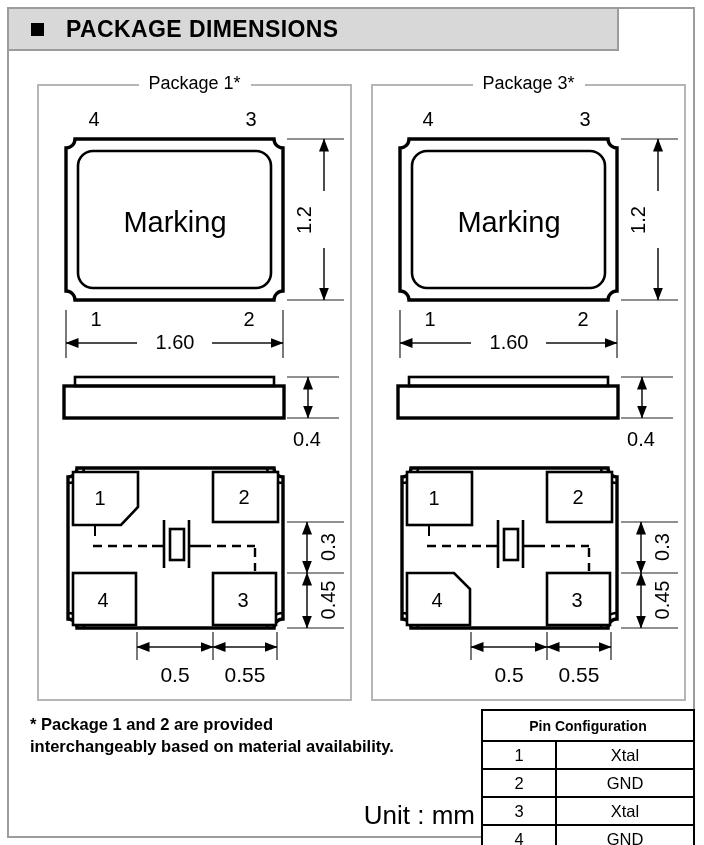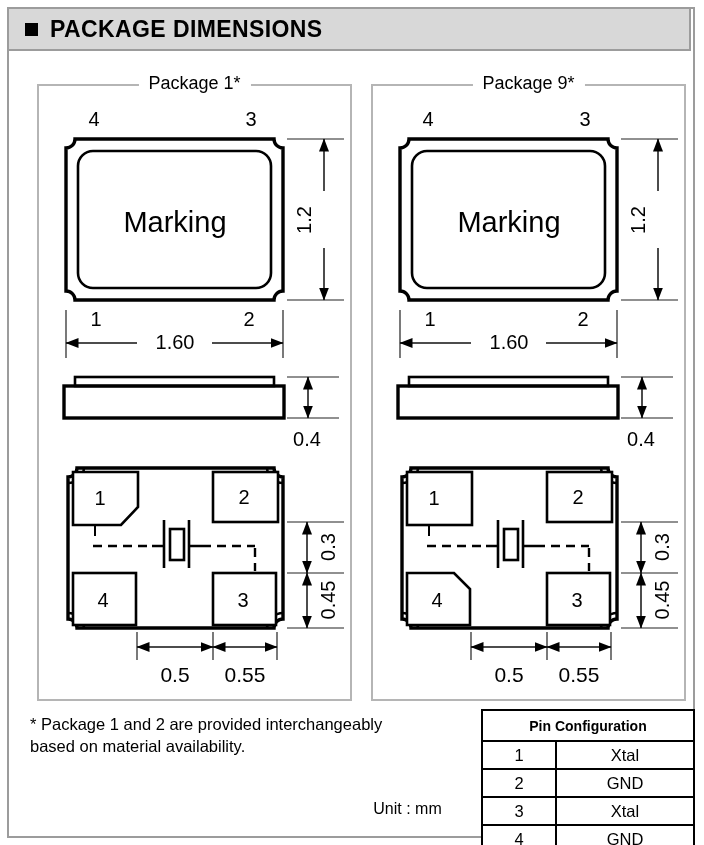--- a/index.html
+++ b/index.html
@@ -1,44 +1,44 @@
 <!DOCTYPE html>
 <html><head>
 <meta charset="utf-8">
 <style>
   html,body{margin:0;padding:0;background:#fff;}
   .page{position:relative;width:704px;height:845px;background:#fff;overflow:hidden;
         font-family:"Liberation Sans",sans-serif;color:#000;}
   .frame{position:absolute;left:7px;top:7px;width:688px;height:831px;
          border:2px solid #9c9c9c;box-sizing:border-box;background:#fff;}
-  .header-bar{position:absolute;left:7px;top:7px;width:684px;height:44px;
+  .header-bar{position:absolute;left:7px;top:7px;width:612px;height:44px;
          background:#d8d8d8;border:2px solid #9c9c9c;box-sizing:border-box;
-         display:flex;align-items:center;padding-left:16px;gap:12px;}
+         display:flex;align-items:center;padding-left:22px;gap:22px;}
   .square-icon{width:13px;height:13px;background:#000;flex:0 0 auto;}
   .header-title{font-size:23px;font-weight:bold;letter-spacing:.4px;}
   .pkg-box{position:absolute;width:315px;height:617px;border:2px solid #b5b5b5;
          box-sizing:border-box;background:#fff;}
   .pkg-box.p1{left:37px;top:84px;text-decoration:underline;}
   .pkg-box.p2{left:371px;top:84px;}
   .pkg-legend{position:absolute;top:-13px;left:50%;transform:translateX(-50%);
          background:#fff;padding:0 10px;font-size:18px;white-space:nowrap;}
   svg{display:block;}
   svg text{font-family:"Liberation Sans",sans-serif;fill:#000;}
   .t20{font-size:20px;}
   .t21{font-size:21px;}
   .marking{font-size:29px;}
   .thick{stroke:#000;stroke-width:3.4;fill:none;}
   .med{stroke:#000;stroke-width:2.6;fill:#fff;}
   .medl{stroke:#000;stroke-width:2.6;fill:none;}
   .ext{stroke:#222;stroke-width:1.2;fill:none;}
   .dim{stroke:#111;stroke-width:1.5;fill:none;}
   .dash{stroke:#000;stroke-width:2.4;fill:none;stroke-dasharray:9 6;}
   .tick{stroke:#000;stroke-width:2;fill:none;}
-  .notes{position:absolute;left:30px;top:714px;width:365px;font-size:16.5px;line-height:21.5px;}
-  .unit{position:absolute;left:340px;top:800px;width:135px;font-size:16px;text-align:center;}
+  .notes{position:absolute;left:30px;top:714px;width:365px;font-size:16.5px;line-height:21.5px;font-weight:bold;}
+  .unit{position:absolute;left:340px;top:800px;width:135px;font-size:26px;text-align:right;}
   .pin-table{position:absolute;left:481px;top:709px;width:214px;border-collapse:collapse;background:#fff;}
   .pin-table th,.pin-table td{border:2px solid #000;text-align:center;}
   .pin-table th{font-size:14px;font-weight:bold;height:27px;}
   .pin-table td{font-size:16.5px;height:24px;}
   .pin-table .col-pin{width:70px;}
 </style>
 </head>
 <body>
 
 <div class="page">
@@ -106,21 +106,21 @@
 
       <path class="ext" d="M 98,546 V 574 M 174,546 V 574 M 238,546 V 574"></path>
       <path class="dim" d="M 98,561 H 174" marker-start="url(#ar1)" marker-end="url(#ar1)"></path>
       <path class="dim" d="M 174,561 H 238" marker-start="url(#ar1)" marker-end="url(#ar1)"></path>
       <text class="t21" x="136" y="596" text-anchor="middle">0.5</text>
       <text class="t21" x="206" y="596" text-anchor="middle">0.55</text>
     </svg>
   </div>
 
   <div class="pkg-box p2">
-    <span class="pkg-legend">Package 9*</span>
+    <span class="pkg-legend">Package 3*</span>
     <svg width="311" height="613" viewBox="0 0 311 613">
       <defs>
         <marker id="ar2" markerWidth="14" markerHeight="10" refX="12.5" refY="5" orient="auto-start-reverse" markerUnits="userSpaceOnUse">
           <path d="M0,0 L13,5 L0,10 Z" fill="#000"></path>
         </marker>
       </defs>
 
       <text class="t20" x="55" y="40" text-anchor="middle">4</text>
       <text class="t20" x="212" y="40" text-anchor="middle">3</text>
       <path class="thick" d="M 36,53 H 235 A 9 9 0 0 0 244,62 V 205 A 9 9 0 0 0 235,214 H 36 A 9 9 0 0 0 27,205 V 62 A 9 9 0 0 0 36,53 Z"></path>

